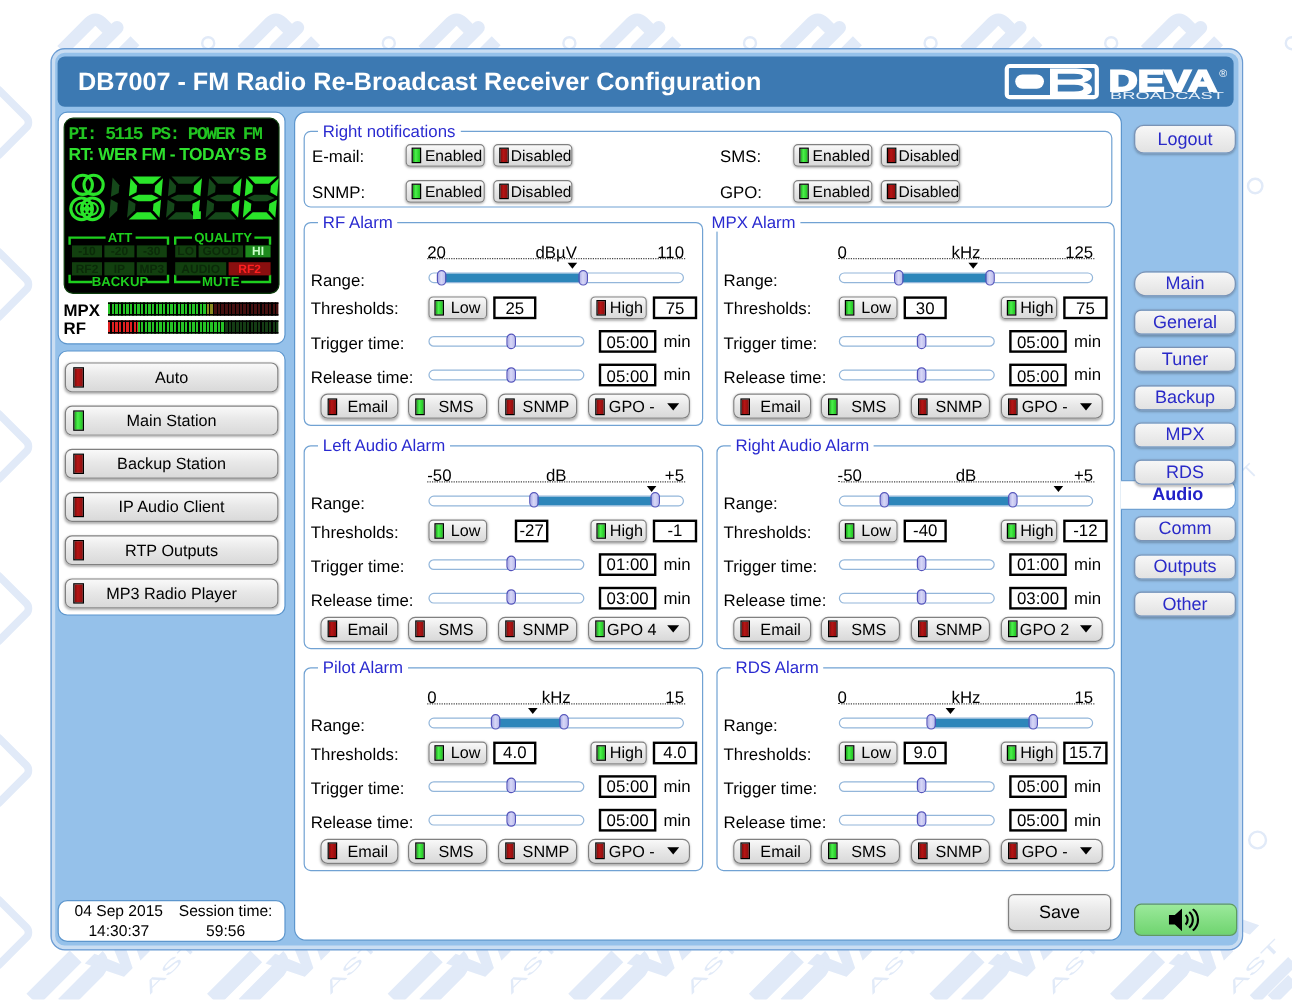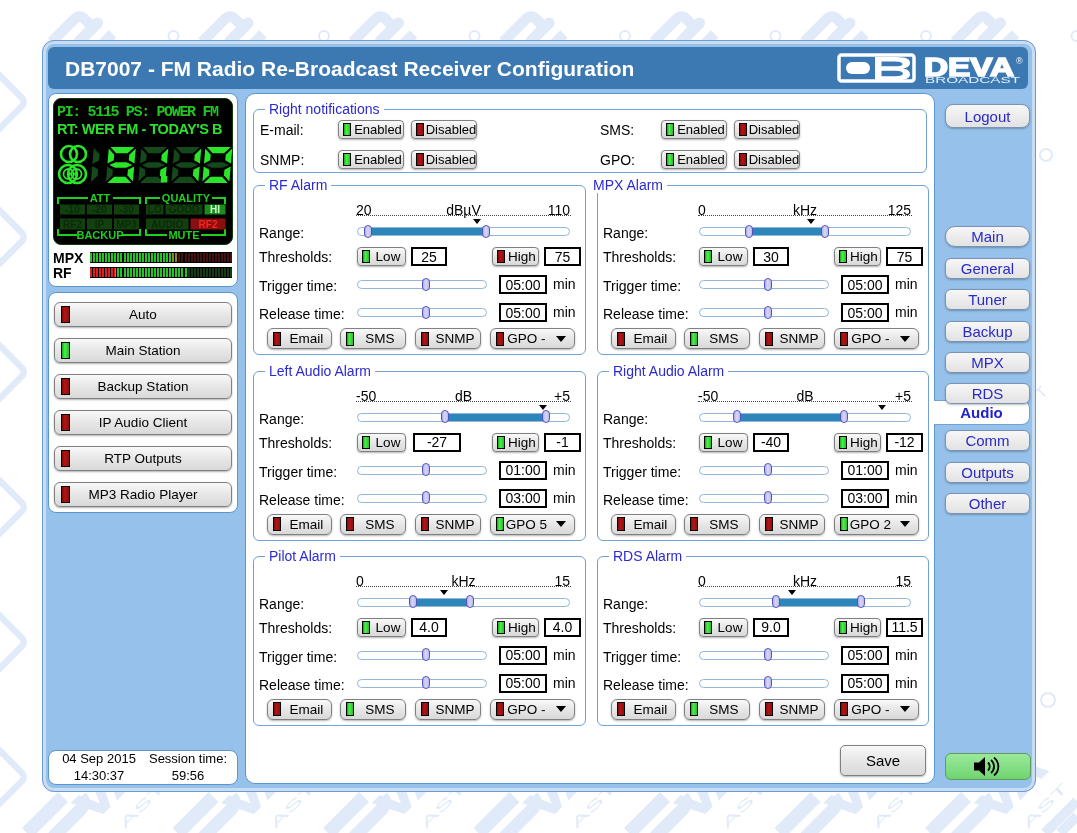--- a/index.html
+++ b/index.html
@@ -301,41 +301,41 @@
 <div class="abs" style="left:356px;top:400.7px;width:215px;height:1px;border-bottom:1px dotted #444;"></div>
 <div class="lab" style="left:259px;top:410.7px;">Range:</div>
 <div class="track" style="left:357px;top:412.7px;width:213px;height:9px;"></div>
 <div class="fill" style="left:446.073px;top:413.7px;width:100.691px;height:7px;"></div>
 <div class="handle" style="left:441.073px;top:410.2px;"></div>
 <div class="handle" style="left:541.764px;top:410.2px;"></div>
 <div class="tri" style="left:538.891px;top:404.7px;"></div>
 <div class="lab" style="left:259px;top:434.7px;">Thresholds:</div>
 <div class="btn" style="left:357px;top:432.7px;width:49px;height:19px;padding-left:13px;">Low</div>
 <div class="led ledg" style="left:362px;top:435.7px;width:8px;height:13px;"></div>
-<div class="inp" style="left:413px;top:432.7px;width:48px;height:19px;">-27</div>
+<div class="inp" style="left:429px;top:432.7px;width:28px;height:19px;">-27</div>
 <div class="btn" style="left:492px;top:432.7px;width:47px;height:19px;padding-left:13px;">High</div>
 <div class="led ledg" style="left:497px;top:435.7px;width:8px;height:13px;"></div>
 <div class="inp" style="left:544px;top:432.7px;width:37px;height:19px;">-1</div>
 <div class="lab" style="left:259px;top:463.7px;">Trigger time:</div>
 <div class="track" style="left:357px;top:465.7px;width:130px;height:9px;border-radius:4.5px;"></div>
 <div class="handle" style="left:422px;top:463.2px;"></div>
 <div class="inp" style="left:499px;top:460.7px;width:48px;height:19px;">01:00</div>
 <div class="lab" style="left:553px;top:461.7px;">min</div>
 <div class="lab" style="left:259px;top:491.7px;">Release time:</div>
 <div class="track" style="left:357px;top:493.7px;width:130px;height:9px;border-radius:4.5px;"></div>
 <div class="handle" style="left:422px;top:491.2px;"></div>
 <div class="inp" style="left:499px;top:488.7px;width:48px;height:19px;">03:00</div>
 <div class="lab" style="left:553px;top:489.7px;">min</div>
 <div class="btn" style="left:267px;top:513.7px;width:65px;height:21px;border-radius:6px;padding-left:14px;">Email</div>
 <div class="led ledr" style="left:273px;top:517.2px;width:8px;height:14px;"></div>
 <div class="btn" style="left:340px;top:513.7px;width:66px;height:21px;border-radius:6px;padding-left:14px;">SMS</div>
 <div class="led ledr" style="left:346px;top:517.2px;width:8px;height:14px;"></div>
 <div class="btn" style="left:415px;top:513.7px;width:66px;height:21px;border-radius:6px;padding-left:14px;">SNMP</div>
 <div class="led ledr" style="left:421px;top:517.2px;width:8px;height:14px;"></div>
-<div class="btn" style="left:490px;top:513.7px;width:85px;height:21px;border-radius:6px;padding-right:12px;">GPO 5</div>
+<div class="btn" style="left:490px;top:513.7px;width:85px;height:21px;border-radius:6px;padding-right:12px;">GPO 4</div>
 <div class="led ledg" style="left:496px;top:517.2px;width:8px;height:14px;"></div>
 <div class="tri" style="left:556px;top:521.2px;border-left-width:5px;border-right-width:5px;border-top-width:6px;"></div>
 <div class="fs" style="left:597px;top:370.7px;width:332px;height:170px;"></div>
 <div class="leg" style="left:609px;top:362.7px;">Right Audio Alarm</div>
 <div class="lab" style="left:698px;top:387.7px;">-50</div>
 <div class="lab" style="left:699px;top:387.7px;width:212px;text-align:center;">dB</div>
 <div class="lab" style="left:851px;top:387.7px;width:60px;text-align:right;">+5</div>
 <div class="abs" style="left:698px;top:400.7px;width:214px;height:1px;border-bottom:1px dotted #444;"></div>
 <div class="lab" style="left:603px;top:410.7px;">Range:</div>
 <div class="track" style="left:699px;top:412.7px;width:212px;height:9px;"></div>
@@ -418,21 +418,21 @@
 <div class="fill" style="left:776.733px;top:598.7px;width:84.8px;height:7px;"></div>
 <div class="handle" style="left:771.733px;top:595.2px;"></div>
 <div class="handle" style="left:856.533px;top:595.2px;"></div>
 <div class="tri" style="left:788.28px;top:589.7px;"></div>
 <div class="lab" style="left:603px;top:619.7px;">Thresholds:</div>
 <div class="btn" style="left:699px;top:617.7px;width:49px;height:19px;padding-left:13px;">Low</div>
 <div class="led ledg" style="left:704px;top:620.7px;width:8px;height:13px;"></div>
 <div class="inp" style="left:753px;top:617.7px;width:36px;height:19px;">9.0</div>
 <div class="btn" style="left:834px;top:617.7px;width:47px;height:19px;padding-left:13px;">High</div>
 <div class="led ledg" style="left:839px;top:620.7px;width:8px;height:13px;"></div>
-<div class="inp" style="left:886px;top:617.7px;width:37px;height:19px;">11.5</div>
+<div class="inp" style="left:886px;top:617.7px;width:37px;height:19px;">15.7</div>
 <div class="lab" style="left:603px;top:648.7px;">Trigger time:</div>
 <div class="track" style="left:699px;top:650.7px;width:130px;height:9px;border-radius:4.5px;"></div>
 <div class="handle" style="left:764px;top:648.2px;"></div>
 <div class="inp" style="left:841px;top:645.7px;width:48px;height:19px;">05:00</div>
 <div class="lab" style="left:895px;top:646.7px;">min</div>
 <div class="lab" style="left:603px;top:676.7px;">Release time:</div>
 <div class="track" style="left:699px;top:678.7px;width:130px;height:9px;border-radius:4.5px;"></div>
 <div class="handle" style="left:764px;top:676.2px;"></div>
 <div class="inp" style="left:841px;top:673.7px;width:48px;height:19px;">05:00</div>
 <div class="lab" style="left:895px;top:674.7px;">min</div>

